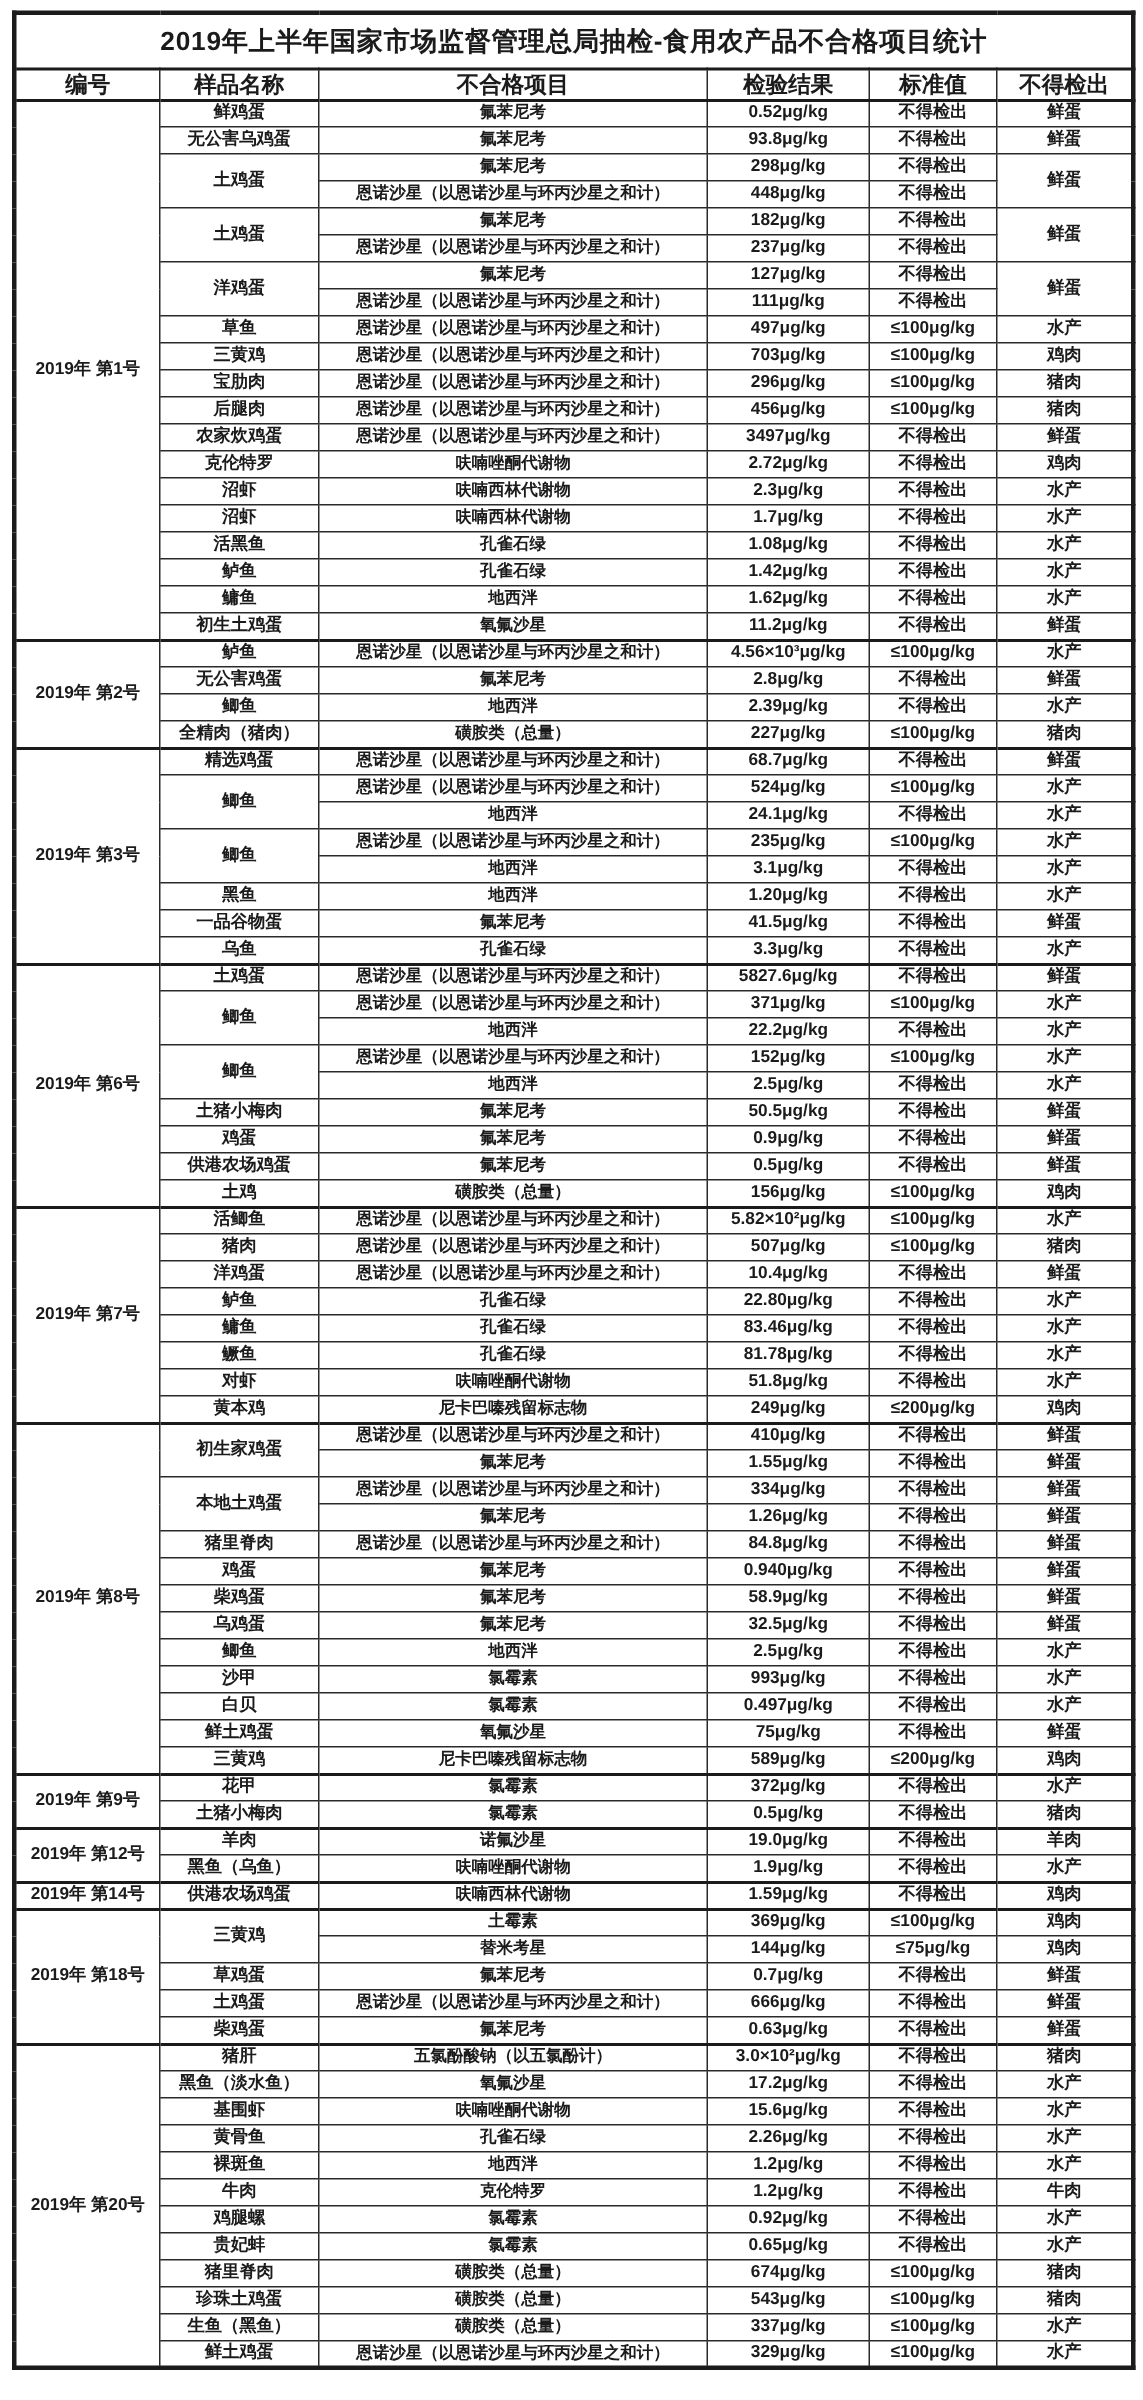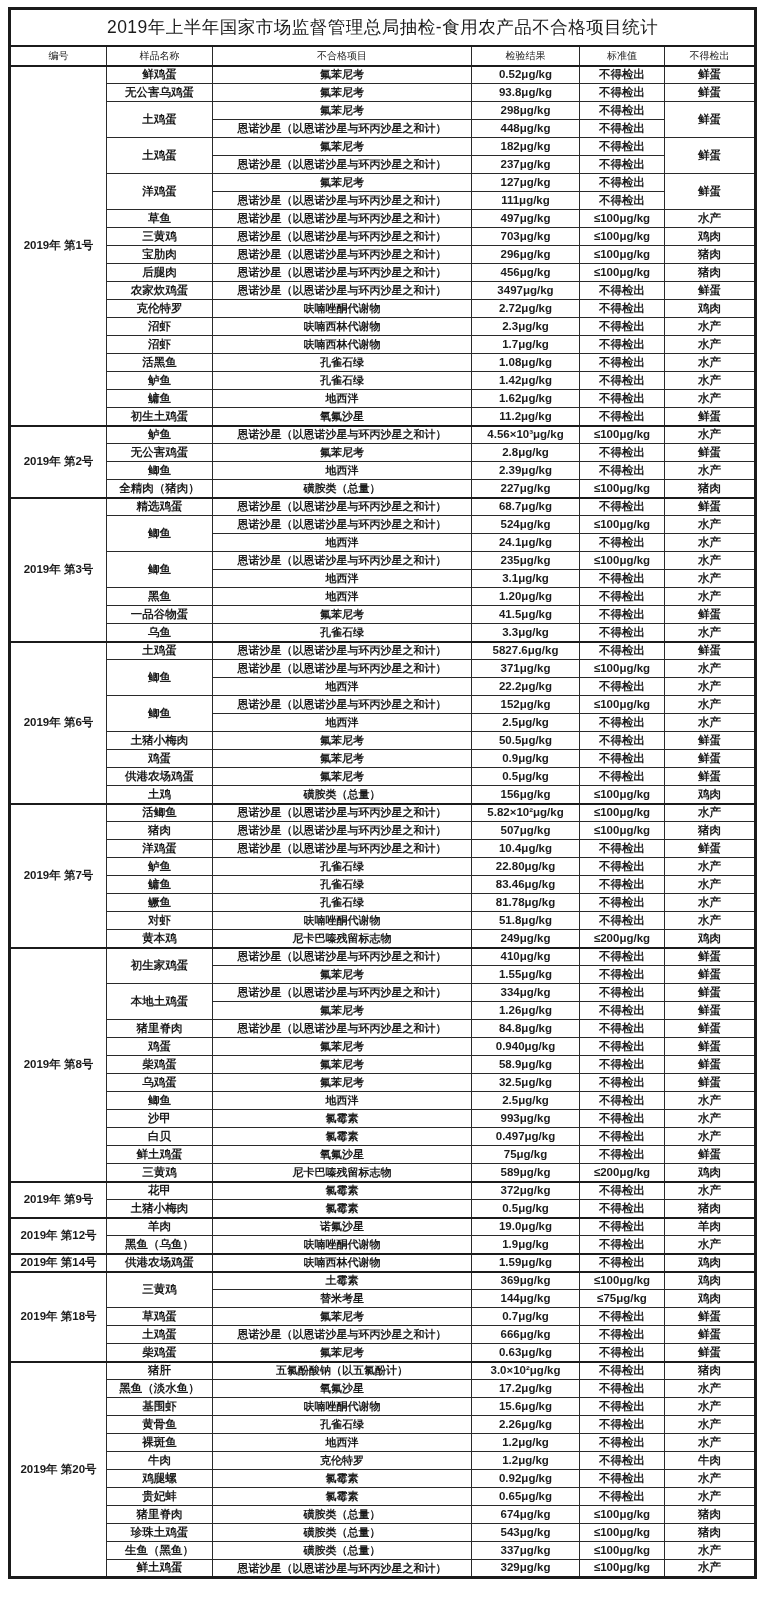--- a/index.html
+++ b/index.html
@@ -20,28 +20,28 @@
     border: 1px solid #2a2a2a;
     text-align: center;
     vertical-align: middle;
     overflow: hidden;
     white-space: nowrap;
     padding: 0 2px;
   }
   th.title {
     height: 37px;
     font-size: 17.5px;
-    font-weight: normal;
+    font-weight: bold;
     letter-spacing: 0.5px;
     border-bottom: 2px solid #1b1b1b;
   }
   tr.head th {
     height: 20px;
-    font-size: 10px;
-    font-weight: normal;
+    font-size: 15px;
+    font-weight: bold;
     border-bottom: 2px solid #1b1b1b;
   }
   tbody td {
     height: 18px;
     font-size: 11.5px;
     font-weight: 600;
     line-height: 1.15;
   }
   tbody td.item { font-size: 11px; }
   tr.group-start td { border-top: 2px solid #1b1b1b; }

